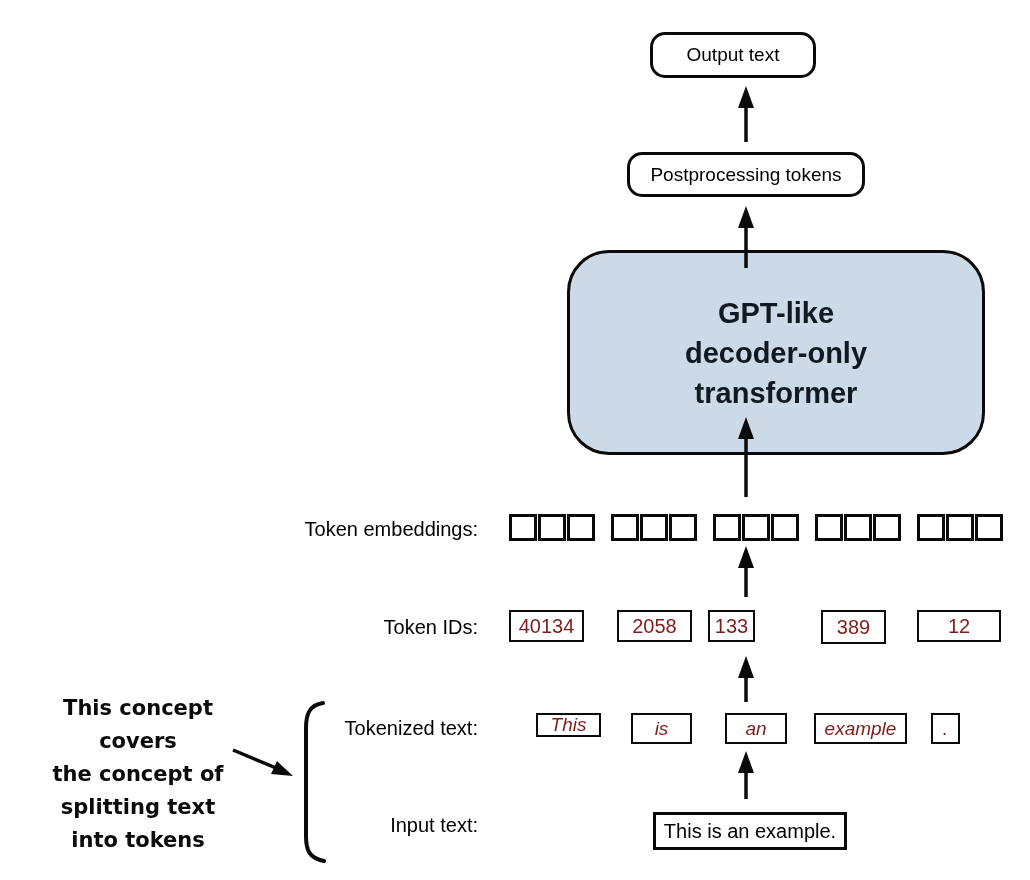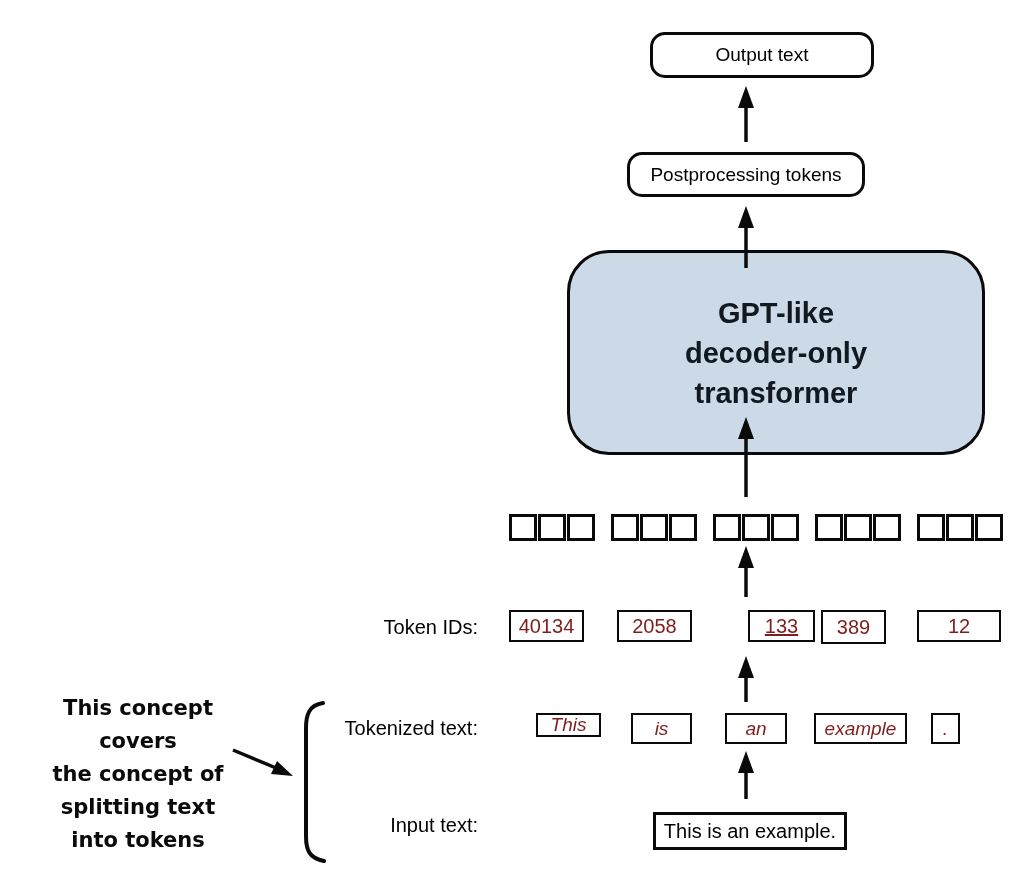--- a/index.html
+++ b/index.html
@@ -147,28 +147,29 @@
 
       <g>
         <line x1="233" y1="750" x2="276" y2="768" fill="none"></line>
         <polygon points="293,776 271,774 277,761" stroke="none"></polygon>
       </g>
     </g>
 
     <path d="M 323 703 C 309 705 306 715 306 728 L 306 836 C 306 850 309 858 324 861" fill="none" stroke="#0a0a0a" stroke-width="4" stroke-linecap="round"></path>
   </svg>
 
-  <div class="pill-box" style="left:650px; top:32px; width:224px; height:46px;">
+  <div class="pill-box" style="left:650px; top:32px; width:166px; height:46px;">
     <span>Output text</span>
   </div>
 
   <div class="pill-box" style="left:627px; top:152px; width:238px; height:45px;">
     <span>Postprocessing tokens</span>
   </div>
 
+  <div class="row-label" style="left:258px; top:518px; width:220px;">Token embeddings:</div>
   <div class="row-label" style="left:258px; top:616px; width:220px;">Token IDs:</div>
   <div class="row-label" style="left:258px; top:717px; width:220px;">Tokenized text:</div>
   <div class="row-label" style="left:258px; top:814px; width:220px;">Input text:</div>
 
   <div class="embed-group" style="left:509px; top:514px;">
     <div class="embed-cell"></div>
     <div class="embed-cell"></div>
     <div class="embed-cell"></div>
   </div>
   <div class="embed-group" style="left:611px; top:514px;">
@@ -187,21 +188,21 @@
     <div class="embed-cell"></div>
   </div>
   <div class="embed-group" style="left:917px; top:514px;">
     <div class="embed-cell"></div>
     <div class="embed-cell"></div>
     <div class="embed-cell"></div>
   </div>
 
   <div class="id-box" style="left:509px; top:610px; width:75px; height:32px;">40134</div>
   <div class="id-box" style="left:617px; top:610px; width:75px; height:32px;">2058</div>
-  <div class="id-box" style="left:748px; top:610px; width:67px; height:32px;text-decoration:underline;">133</div>
+  <div class="id-box" style="left:708px; top:610px; width:47px; height:32px;">133</div>
   <div class="id-box" style="left:821px; top:610px; width:65px; height:34px;">389</div>
   <div class="id-box" style="left:917px; top:610px; width:84px; height:32px;">12</div>
 
   <div class="tok-box" style="left:536px; top:713px; width:65px; height:24px;">This</div>
   <div class="tok-box" style="left:631px; top:713px; width:61px; height:31px;">is</div>
   <div class="tok-box" style="left:725px; top:713px; width:62px; height:31px;">an</div>
   <div class="tok-box" style="left:814px; top:713px; width:93px; height:31px;">example</div>
   <div class="tok-box" style="left:931px; top:713px; width:29px; height:31px;">.</div>
 
   <div class="input-box" style="left:653px; top:812px; width:194px; height:38px;">This is an example.</div>

